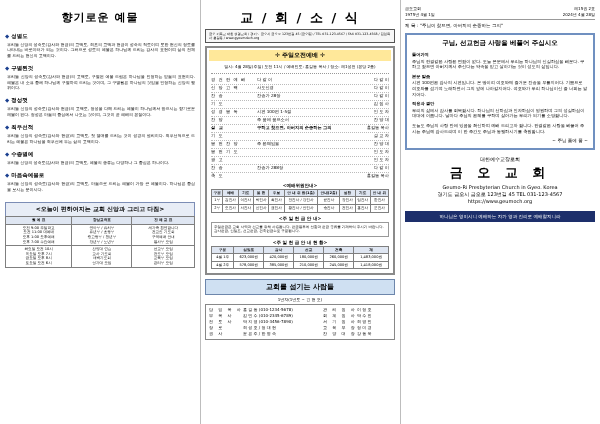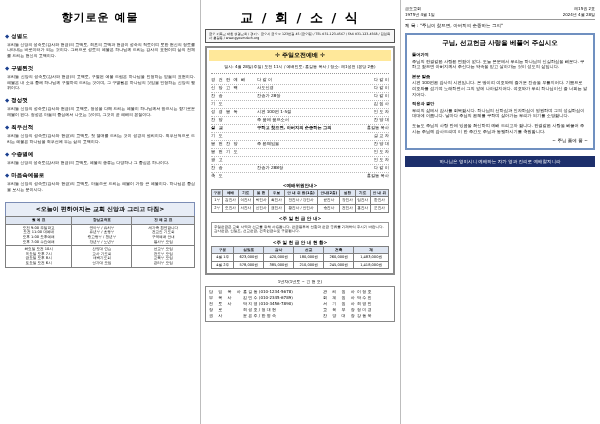--- a/index.html
+++ b/index.html
@@ -468,20 +468,21 @@
           <td>578,000원</td>
           <td>385,000원</td>
           <td>210,000원</td>
           <td>245,000원</td>
           <td>1,418,000원</td>
         </tr>
       </tbody>
         </table>
     </div>
 
+    <div class="mid-banner">교회를 섬기는 사람들</div>
     <div class="c t4" style="margin-bottom:2px;">1년차(1년도 ~ 긴 현 오)</div>
     <div class="people-wrap">
       <div class="people-row">
         <div class="people-lab">담 임 목 사</div>
         <div class="people-val">홍 길 동 (010-1234-5678)</div>
         <div class="people-lab">관 리 집 사</div>
         <div style="width:34px;">이 정 호</div>
       </div>
       <div class="people-row">
         <div class="people-lab">부 목 사</div>
@@ -536,17 +537,24 @@
         <span>우리의 삶에서 감사를 회복합시다. 하나님의 선하심과 인자하심이 영원하며 그의 성실하심이 대대에 이릅니다. 날마다 주님의 은혜를 구하며 살아가는 우리가 되기를 소망합니다.</span>
       </div>
       <div class="sermon-sec">
         <span class="h"></span>
         <span>오늘도 주님의 사랑 안에 있음을 확신하며 예배 드리고자 합니다. 한결같은 사랑을 베풀어 주시는 주님께 감사드리며 이 한 주간도 주님과 동행하시기를 축원합니다.</span>
       </div>
 
       <div class="r t45">~ 주님 품에 품 ~</div>
     </div>
 
+    <div class="church-block">
+      <div class="church-kr-small">대한예수교장로회</div>
+      <div class="church-kr-big">금 오 교 회</div>
+      <div class="church-en">Geumo-Ri Presbyterian Church in Gyeo. Korea</div>
+      <div class="church-en">경기도 금오시 금오로 123번길 45 TEL 031-123-4567</div>
+      <div class="church-en">https://www.geumoch.org</div>
+    </div>
 
     <div class="footer-bar">하나님은 영이시니 예배하는 자가 영과 진리로 예배할지니라</div>
   </div>
 
 </div>
 
 </body></html>

